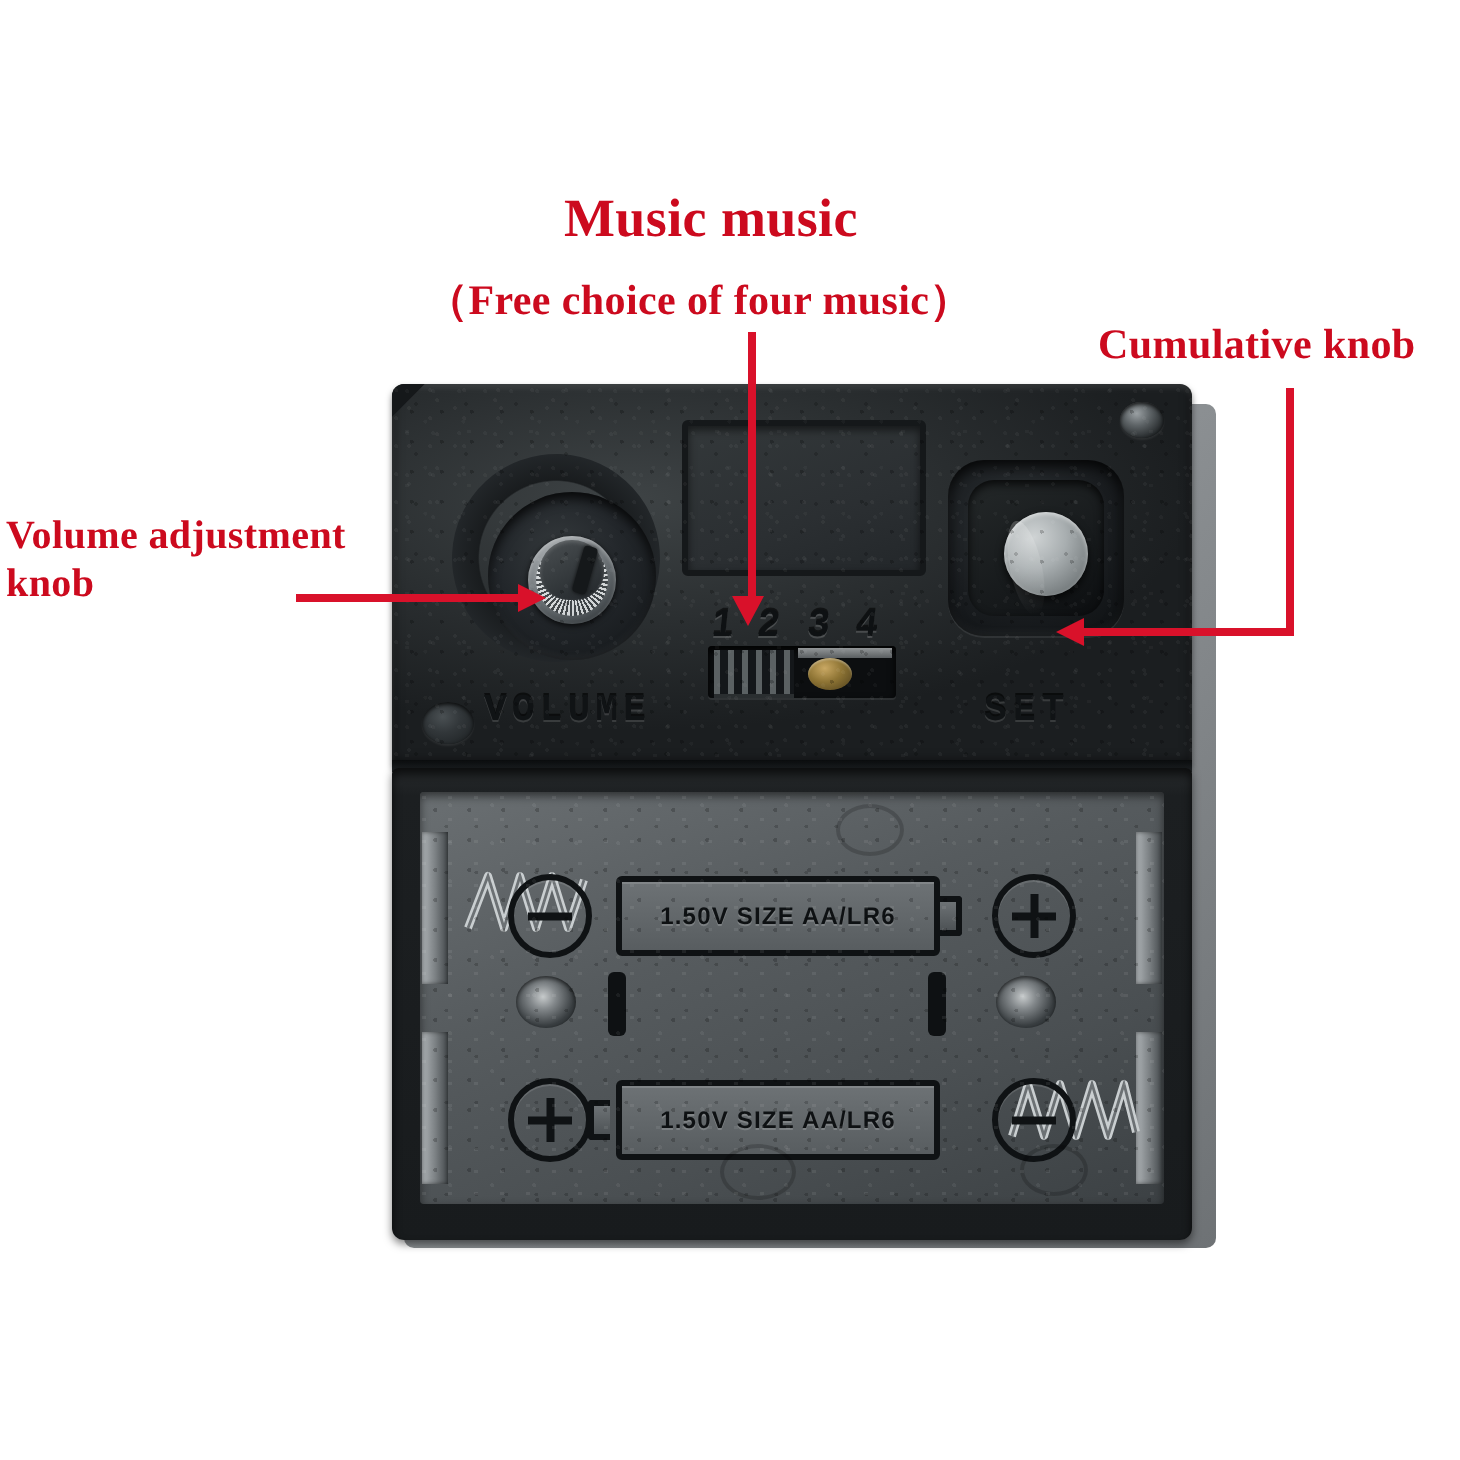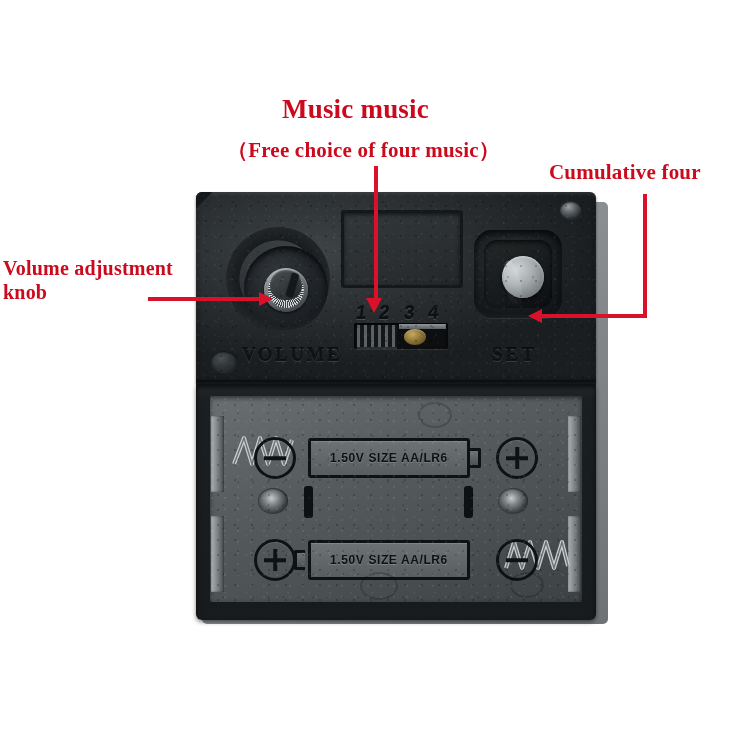--- a/index.html
+++ b/index.html
@@ -24,21 +24,21 @@
   .anno {
     position: absolute;
     color: #cc0a1e;
     font-family: "Liberation Serif", "DejaVu Serif", serif;
     font-weight: bold;
     white-space: nowrap;
     letter-spacing: 0.2px;
     line-height: 1.22;
   }
   #anno-music-title  { left: 282px; top: 93px;  font-size: 27px; }
-  #anno-music-sub    { left: 227px; top: 138px; font-size: 21px; }
+  #anno-music-sub    { left: 213px; top: 138px; font-size: 21px; }
   #anno-cumulative   { left: 549px; top: 160px; font-size: 21px; }
   #anno-volume       { left: 3px;   top: 256px; font-size: 20px; white-space: normal; width: 200px; }
 
   
   .leader {
     position: absolute;
     background: #d9112a;
   }
   .leader-v { width: 4px; }
   .leader-h { height: 4px; }
@@ -192,21 +192,21 @@
     background: #15181a;
     border-radius: 2px;
     transform: rotate(16deg);
     box-shadow: 0 0 2px rgba(0,0,0,.8);
   }
 
   
   .emboss {
     position: absolute;
     color: #101315;
-    font-family: Liberation Serif, serif;
+    font-family: Liberation Mono, monospace;
     font-weight: bold;
     letter-spacing: 2.5px;
     text-shadow: 0 1px 0 rgba(255,255,255,.13), 0 -1px 0 rgba(0,0,0,.6);
   }
   #label-volume { left: 46px;  top: 152px; font-size: 19px; }
   #label-set    { left: 296px; top: 152px; font-size: 19px; letter-spacing: 3px; }
 
   
   .sel-numbers {
     position: absolute;
@@ -545,21 +545,21 @@
         <div class="moulded-circle" id="mc3"></div>
       </div>
     </div>
   </div>
 
   <div class="anno" id="anno-music-title">Music music</div>
   <div class="anno" id="anno-music-sub">（Free choice of four music）</div>
   <div class="leader leader-v" style="left:374px; top:166px; height:134px;"></div>
   <div class="arrowhead arrow-down" style="left:366px; top:298px;"></div>
 
-  <div class="anno" id="anno-cumulative">Cumulative four</div>
+  <div class="anno" id="anno-cumulative">Cumulative knob</div>
   <div class="leader leader-v" style="left:643px; top:194px; height:124px;"></div>
   <div class="leader leader-h" style="left:542px; top:314px; width:103px;"></div>
   <div class="arrowhead arrow-left" style="left:528px; top:309px;"></div>
 
   <div class="anno" id="anno-volume">Volume adjustment knob</div>
   <div class="leader leader-h" style="left:148px; top:297px; width:112px;"></div>
   <div class="arrowhead arrow-right" style="left:259px; top:292px;"></div>
 
 </div>
 

